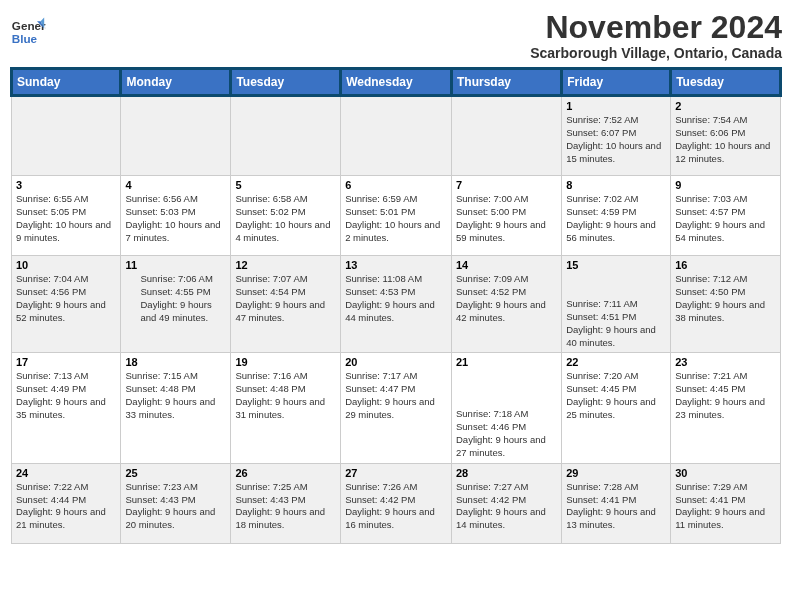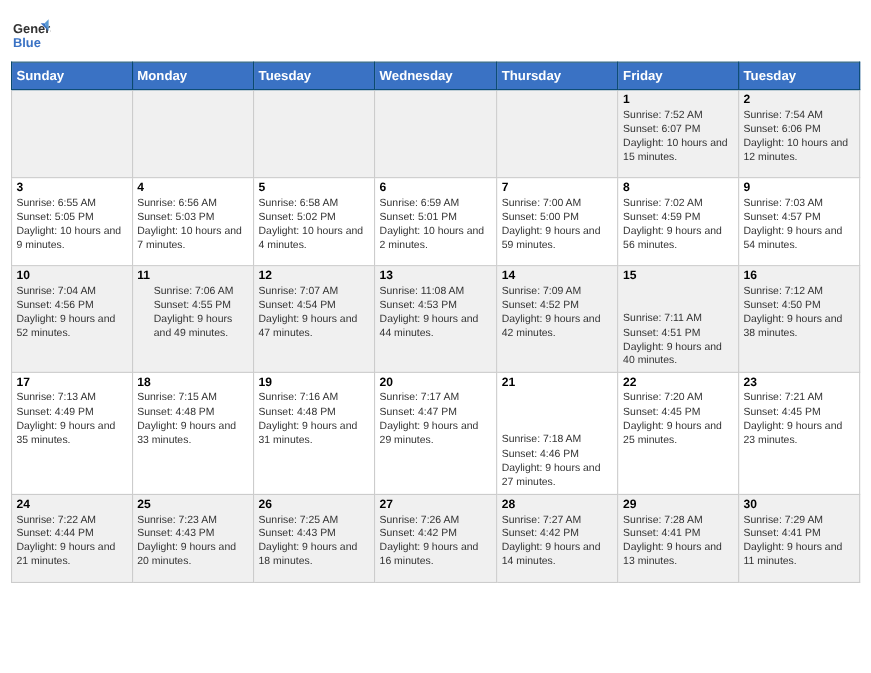--- a/index.html
+++ b/index.html
@@ -45,21 +45,21 @@
       border-collapse: collapse;
       font-size: 10px;
     }
     thead tr th {
       background-color: #3a72c4;
       color: #fff;
       padding: 5px 4px;
       text-align: left;
       font-size: 12px;
       font-weight: bold;
-      border: 1px solid #0c4a6e;
+      border: 3px solid #0c4a6e;
     }
     tbody tr td {
       border: 1px solid #ccc;
       vertical-align: top;
       padding: 3px 4px;
       height: 80px;
       width: 113px;
     }
     tbody tr:nth-child(odd) td {
       background-color: #f0f0f0;
@@ -87,20 +87,24 @@
 
 <div class="header-area">
   <div class="logo">
     <svg class="logo-icon" viewBox="0 0 40 40" width="40" height="40">
       <text x="2" y="18" font-size="13" font-weight="bold" fill="#333" font-family="Arial">General</text>
       <text x="2" y="32" font-size="13" font-weight="bold" fill="#3a72c4" font-family="Arial">Blue</text>
       <polygon points="30,8 38,16 34,8" fill="#3a72c4"></polygon>
       <polygon points="34,8 38,4 38,16" fill="#5a9ad4"></polygon>
     </svg>
   </div>
+  <div class="title-area">
+    <div class="month-title">November 2024</div>
+    <div class="subtitle">Scarborough Village, Ontario, Canada</div>
+  </div>
 </div>
 
 <table>
   <thead>
     <tr>
     <th>Sunday</th>
         <th>Monday</th>
         <th>Tuesday</th>
         <th>Wednesday</th>
         <th>Thursday</th>

